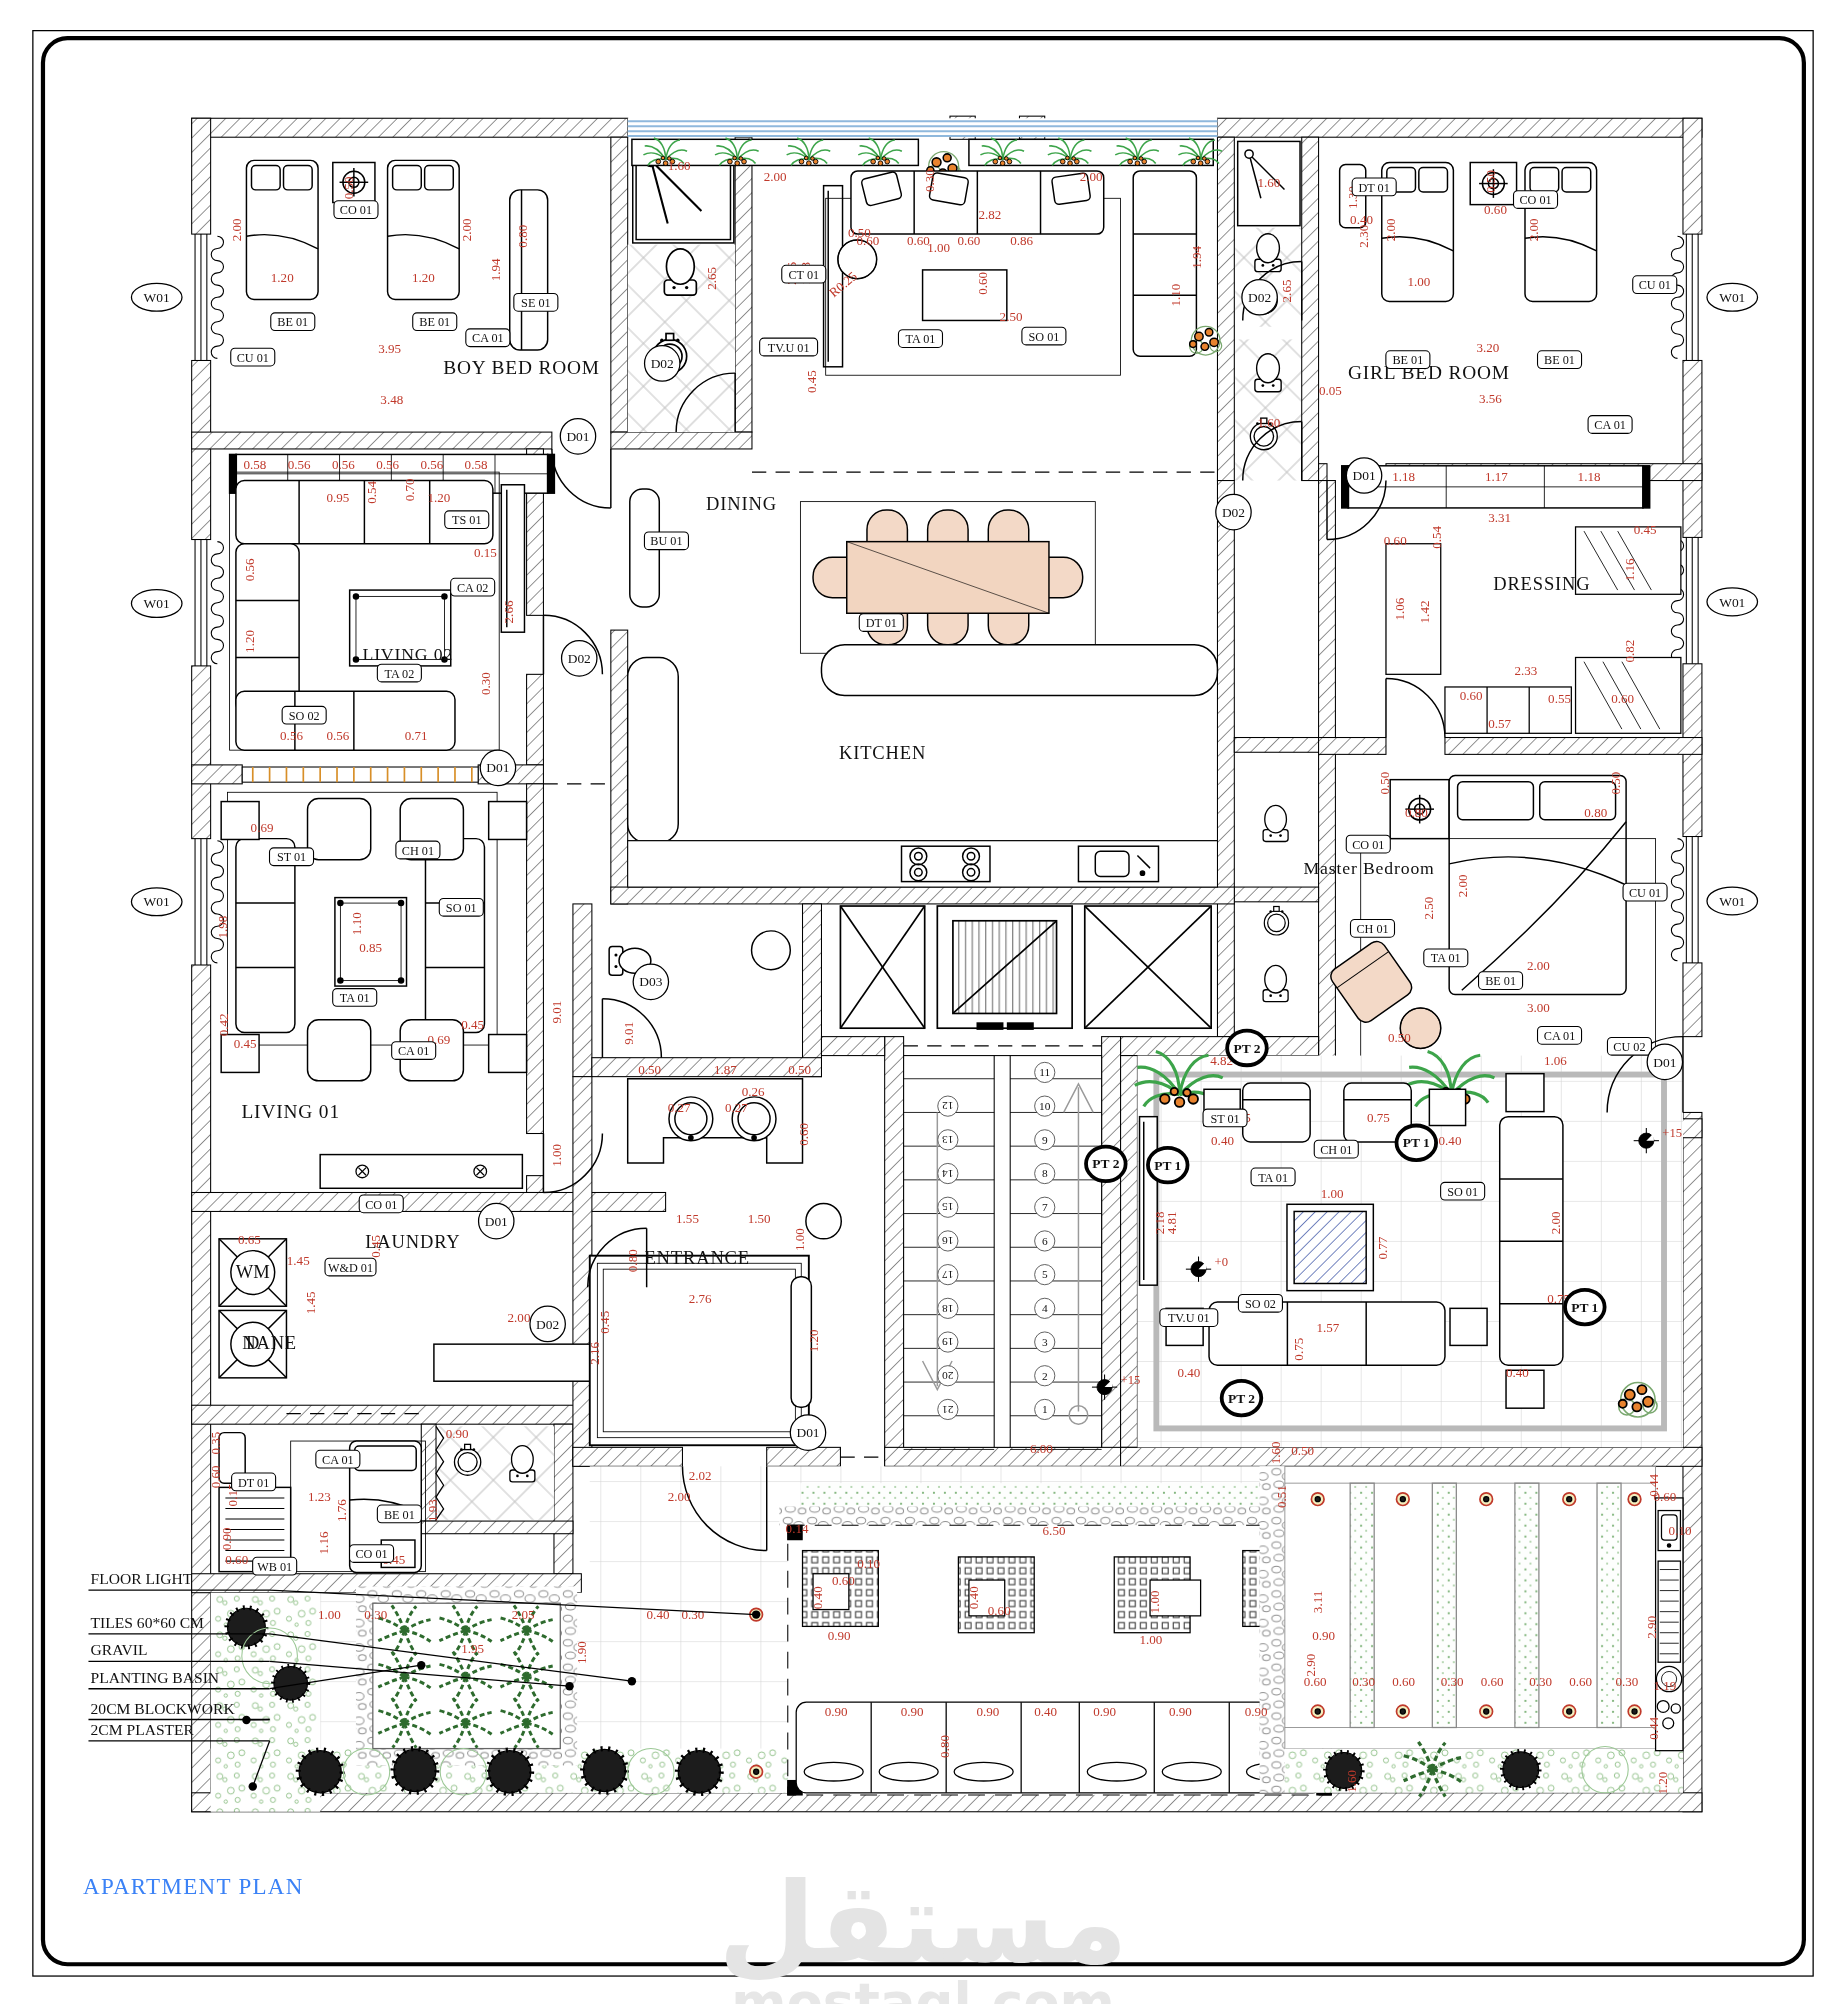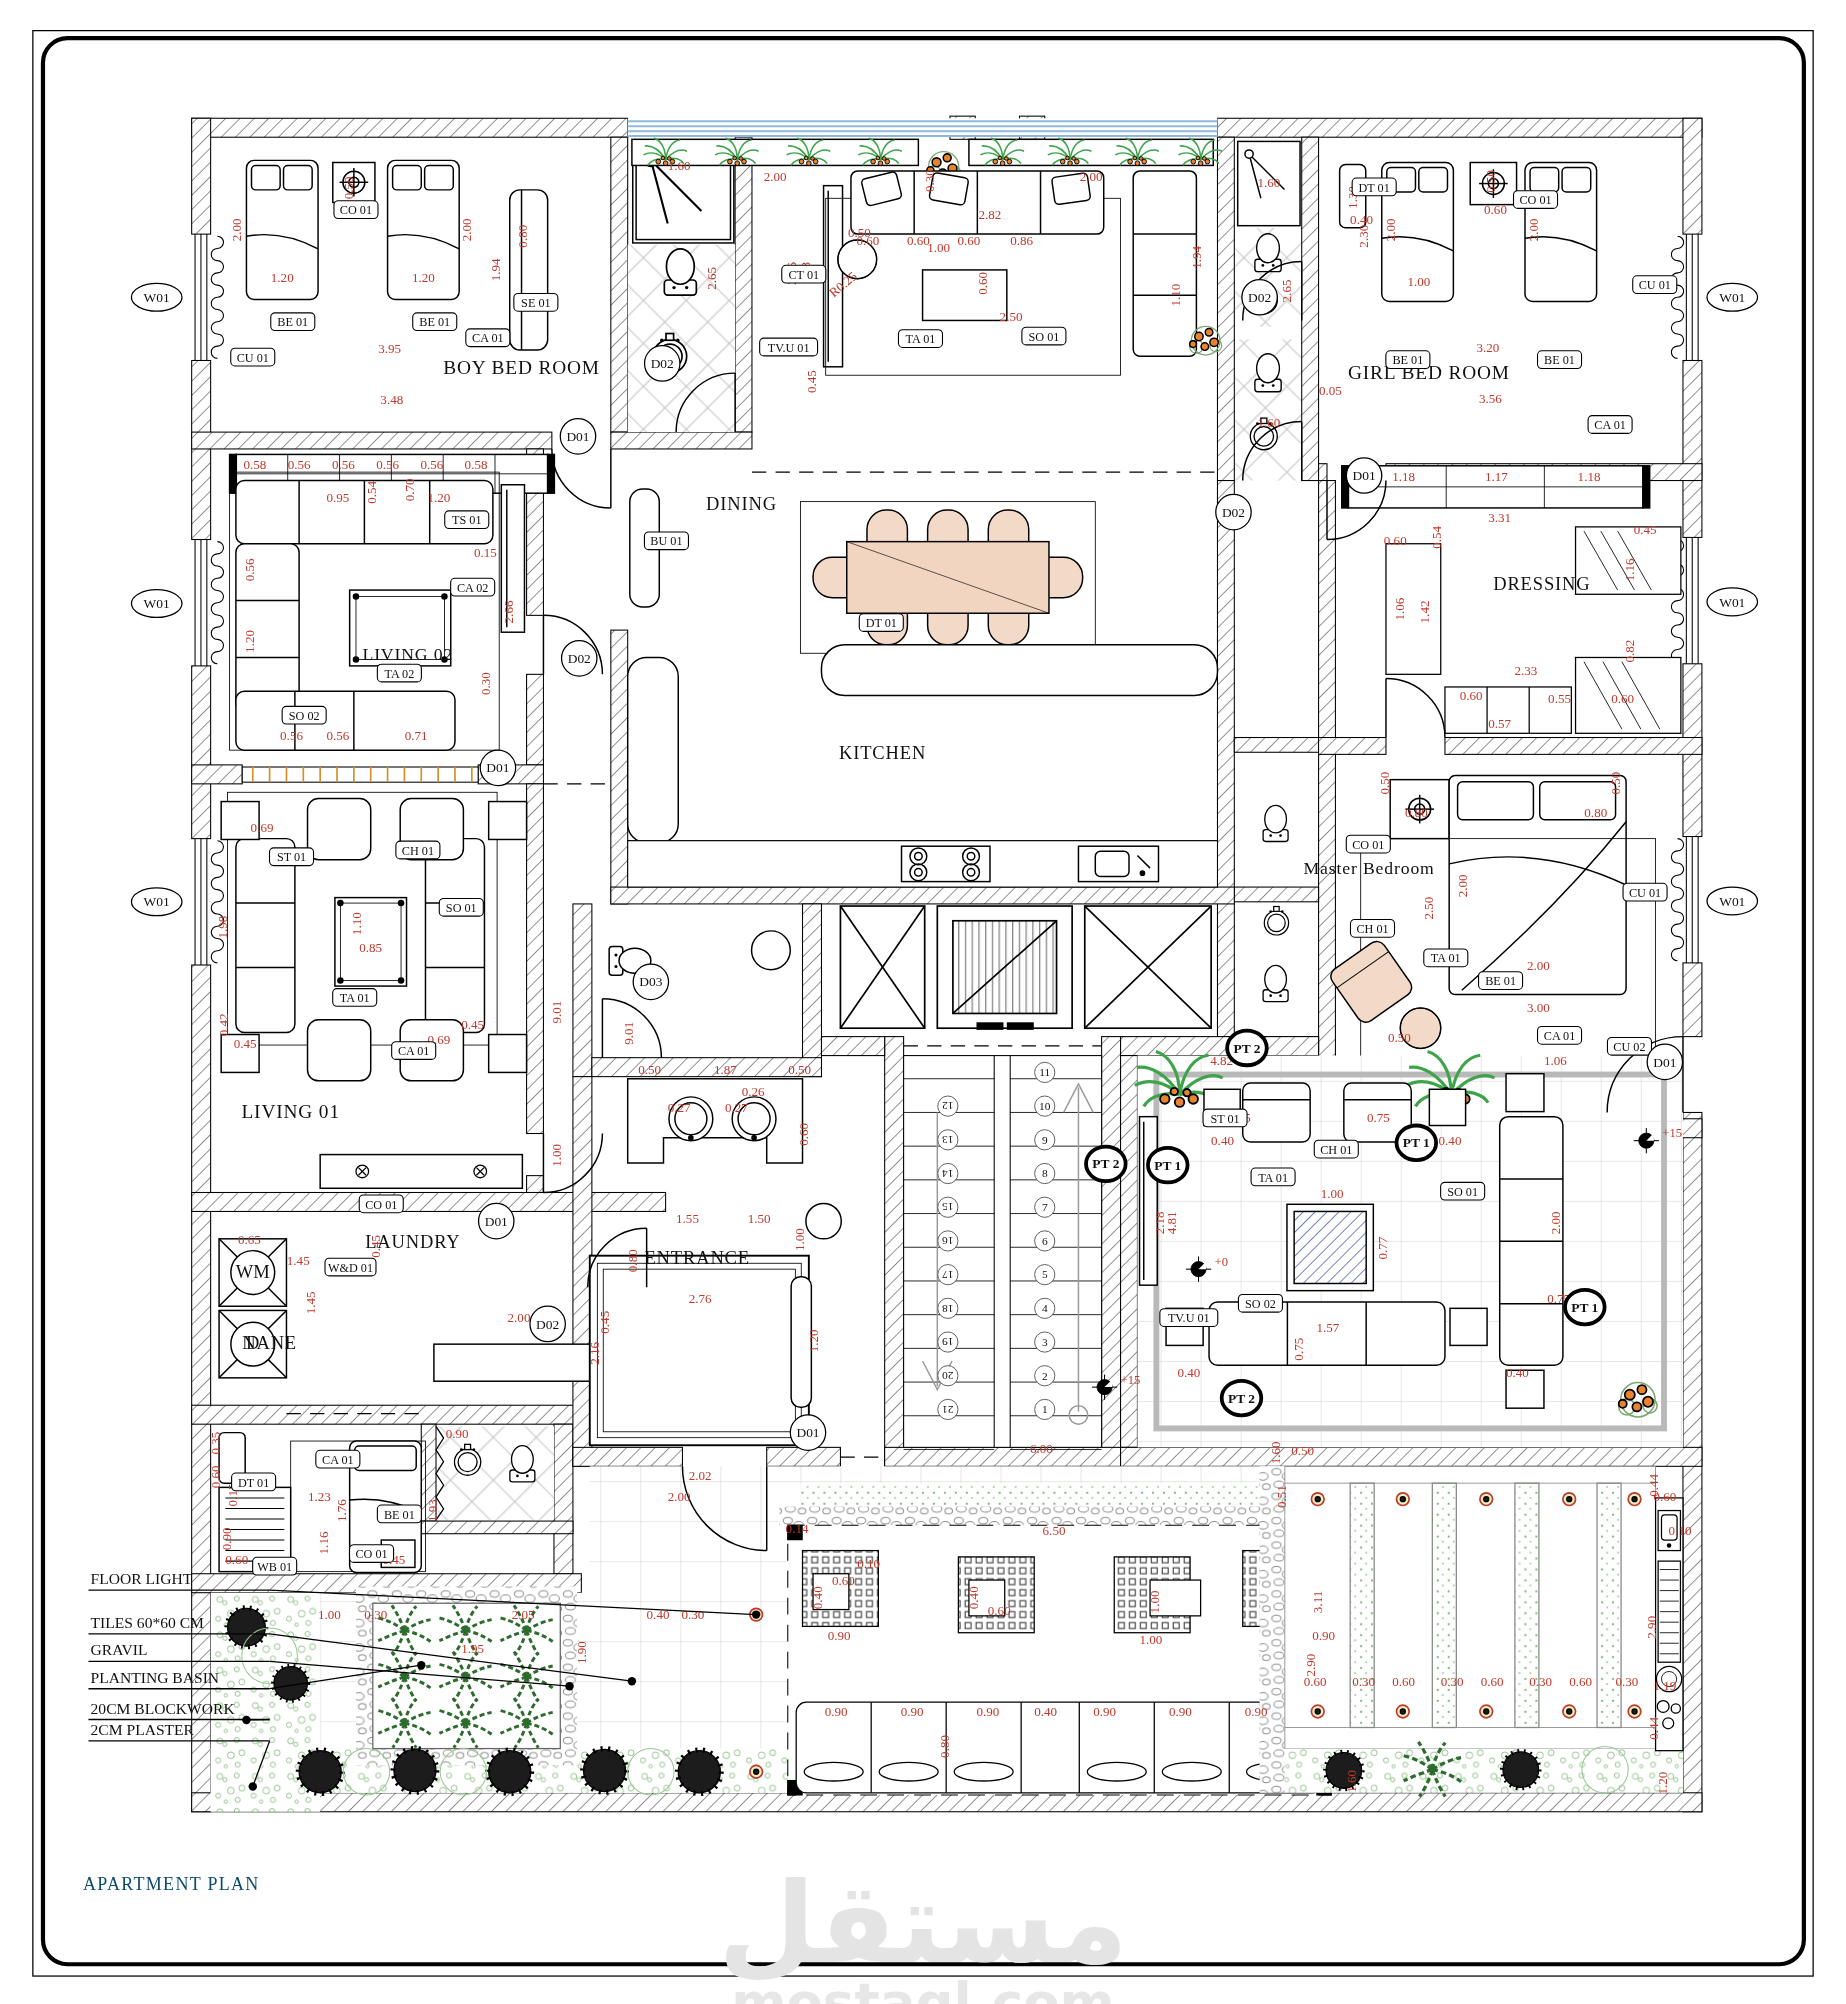--- a/index.html
+++ b/index.html
@@ -3,21 +3,21 @@
 <meta charset="utf-8">
 <style>
   html,body{margin:0;padding:0;background:#fff;}
   body{width:1846px;height:2005px;position:relative;font-family:"Liberation Serif",serif;}
   #stage{position:absolute;left:0;top:0;width:1846px;height:2005px;}
   svg text{user-select:none;}
   .room{fill:#111;font-family:"Liberation Serif",serif;letter-spacing:2px;}
   .dim{fill:#c0392b;font-family:"Liberation Serif",serif;}
   .tagtext{fill:#111;font-family:"Liberation Serif",serif;}
   .legendtext{fill:#111;font-family:"Liberation Serif",serif;}
-  #title{position:absolute;left:83px;top:1874px;font-size:18px;letter-spacing:1.3px;color:#0c4a6e;font-family:"Liberation Serif",serif;}
+  #title{position:absolute;left:83px;top:1874px;font-size:23px;letter-spacing:1.3px;color:#3b82f6;font-family:"Liberation Serif",serif;}
   #wm{position:absolute;left:0;top:1867px;width:1846px;text-align:center;pointer-events:none;}
   #wm .ar{font-family:"DejaVu Sans",sans-serif;font-weight:bold;font-size:112px;color:#e4e4e4;line-height:1;}
   #wm .en{font-family:"DejaVu Sans",sans-serif;font-weight:bold;font-size:53px;color:#e7e7e7;line-height:.9;}
 </style>
 </head>
 <body>
 
 <div id="stage">
 <svg id="plan" width="1846" height="2005" viewBox="0 0 4382 4758" xmlns="http://www.w3.org/2000/svg">
 <defs>

